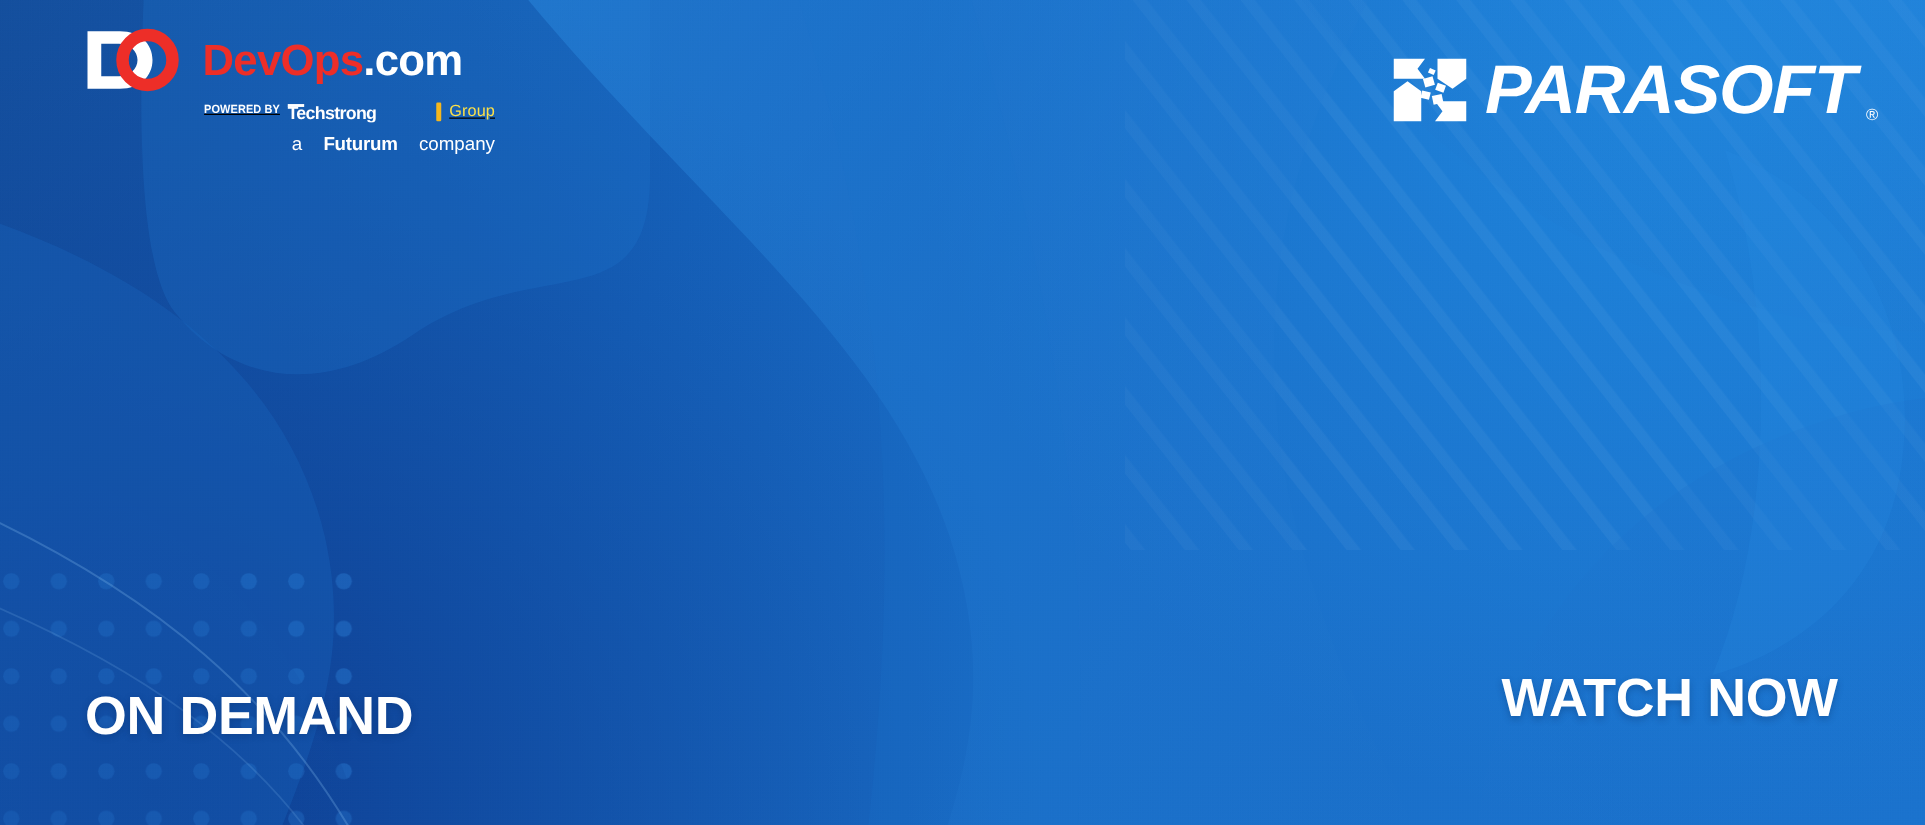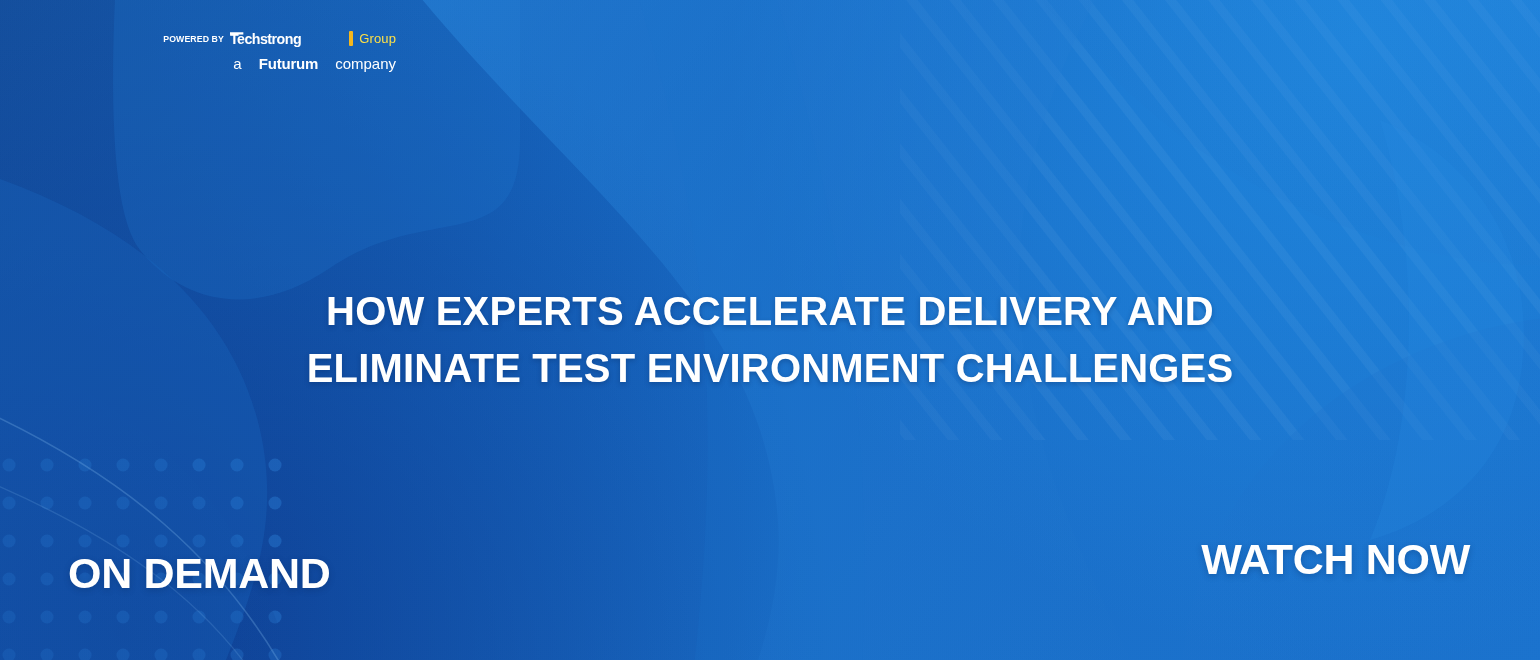--- a/index.html
+++ b/index.html
@@ -65,24 +65,25 @@
     font-weight: bold;
     letter-spacing: -.6px;
     line-height: 1;
     white-space: nowrap;
   }
   .devops-word .dev { color: #ed2e28; }
   .devops-word .com { color: #ffffff; }
 
   .powered-row {
     display: flex;
-    align-items: center;
+    align-items: flex-start;
     justify-content: flex-end;
     margin-top: 8px;
     height: 17px;
+    text-decoration: underline;
   }
   .powered-by {
     color: #ffffff;
     font-size: 9.5px;
     font-weight: bold;
     letter-spacing: .1px;
     transform: scaleX(.92);
     transform-origin: right center;
     margin-right: 6px;
   }
@@ -260,40 +261,70 @@
       <path d="M -40 400 C 120 470 230 560 300 700" fill="none" stroke="#7fb6ea" stroke-opacity=".30" stroke-width="1.6"></path>
       <path d="M -40 470 C 110 530 210 600 270 700" fill="none" stroke="#7fb6ea" stroke-opacity=".20" stroke-width="1.4"></path>
 
       <path d="M 620 -60 C 700 180 730 380 690 700 L 860 700 C 880 400 830 180 760 -60 Z" fill="#1e77cd" fill-opacity=".18"></path>
     </g>
   </svg>
 
   <div class="noise"></div>
 
   <div class="devops-logo">
+    <div class="devops-top">
+      <svg class="devops-mark" viewBox="0 0 86 52">
+        <path d="M4 3 h26 c16 0 26 10 26 23 c0 13 -10 23 -26 23 H4 Z
+                 M15 13 v26 h14 c9 0 15 -6 15 -13 c0 -7 -6 -13 -15 -13 Z" fill="#ffffff" fill-rule="evenodd"></path>
+        <circle cx="52" cy="26" r="20" fill="none" stroke="#ed2e28" stroke-width="10"></circle>
+      </svg>
+      <div class="devops-word">
+        <span class="dev">DevOps</span><span class="com">.com</span>
+      </div>
+    </div>
 
     <div class="powered-row">
       <span class="powered-by">POWERED BY</span>
       <svg class="techstrong-mark" viewBox="0 0 126 18">
         <rect x="0" y="1.4" width="15" height="2.6" fill="#ffffff"></rect>
         <text x="0" y="15" font-family="Liberation Sans, sans-serif" font-size="16" font-weight="bold" fill="#ffffff" letter-spacing="-0.6">Techstrong</text>
       </svg>
       <span class="ts-bar"></span>
       <span class="ts-group">Group</span>
     </div>
 
     <div class="futurum-row">
       <span class="fa">a</span>
       <span class="fname">Futurum</span>
       <span class="fco">company</span>
     </div>
   </div>
 
-
-  <div class="headline">
-    <span class="hl-line">HOW EXPERTS ACCELERATE DELIVERY AND</span>
-    <span class="hl-line">ELIMINATE TEST ENVIRONMENT CHALLENGES</span>
+  <div class="parasoft-logo">
+    <svg class="parasoft-mark" viewBox="0 0 60 54">
+      <g fill="#ffffff">
+
+        <path d="M1 2 H26 L20 10 L26 18 H1 Z"></path>
+
+        <path d="M36 2 H59 V18 L48 26 L36 18 Z"></path>
+
+        <path d="M1 28 L12 20 L23 28 V52 H1 Z"></path>
+
+        <path d="M34 36 H59 V52 H34 L40 44 Z"></path>
+
+        <rect x="25" y="17" width="8" height="7" transform="rotate(-16 29 20)"></rect>
+        <rect x="35" y="22" width="7" height="6" transform="rotate(20 38 25)"></rect>
+        <rect x="23" y="28" width="7" height="6" transform="rotate(14 26 31)"></rect>
+        <rect x="32" y="31" width="8" height="7" transform="rotate(-12 36 34)"></rect>
+        <rect x="29" y="10" width="5" height="4" transform="rotate(24 31 12)"></rect>
+      </g>
+    </svg>
+    <div class="parasoft-word">
+      <span>PARASOFT</span>
+      <span class="parasoft-reg">®</span>
+    </div>
   </div>
+
 
   <div class="on-demand">ON DEMAND</div>
   <div class="watch-now">WATCH NOW</div>
 
 </div>
 
 </body></html>

